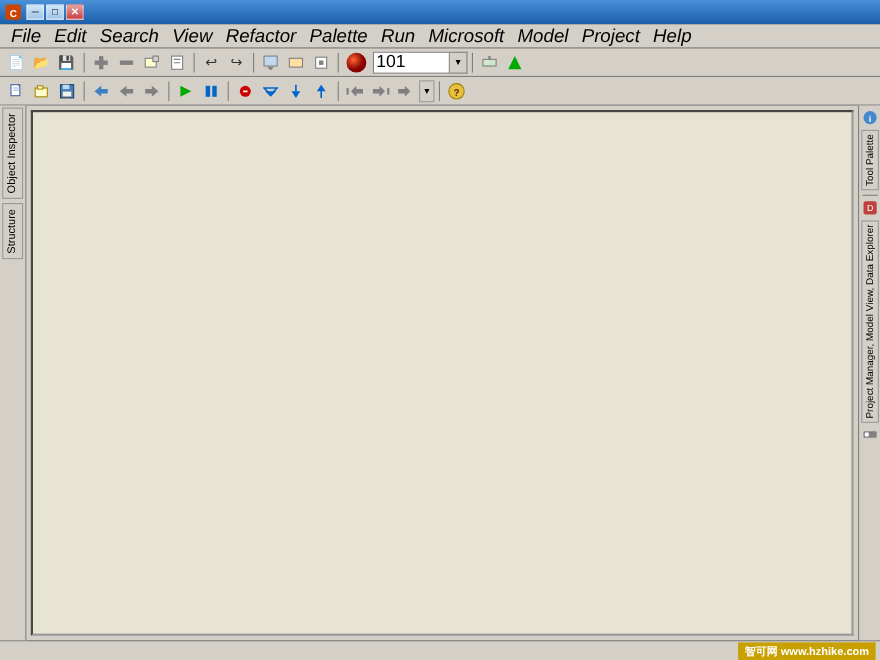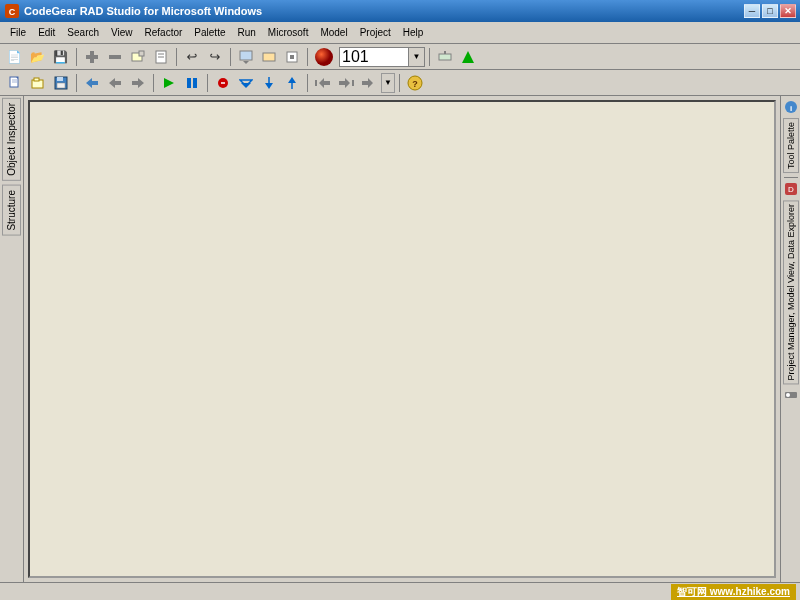--- a/index.html
+++ b/index.html
@@ -63,23 +63,24 @@
       height: 22px;
       background: #d4d0c8;
       display: flex;
       align-items: center;
       padding: 0 4px;
       border-bottom: 1px solid #808080;
     }
     .menu-item {
       padding: 2px 6px;
       cursor: pointer;
-      font-size: 10px;
+      font-size: 17px;
       color: #000;
       white-space: nowrap;
+      font-style: italic;
     }
 
     
     #toolbar1 {
       width: 100%;
       height: 26px;
       background: #d4d0c8;
       display: flex;
       align-items: center;
       padding: 2px 4px;
@@ -227,21 +228,20 @@
       padding: 0 4px;
       font-size: 10px;
     }
     .status-right {
       margin-left: auto;
       background: #c8a000;
       color: white;
       padding: 1px 6px;
       font-size: 10px;
       font-weight: bold;
-      text-decoration: underline;
     }
 
     
     .tb-small {
       width: 14px;
       height: 20px;
       border: 1px solid #999;
       background: #d4d0c8;
       display: flex;
       align-items: center;
@@ -253,21 +253,20 @@
 </head>
 <body>
 
 <div id="title-bar">
   <div id="title-icon">
     <svg width="16" height="16" viewBox="0 0 16 16">
       <rect x="1" y="1" width="14" height="14" rx="2" fill="#cc4400"></rect>
       <text x="8" y="12" text-anchor="middle" fill="white" font-size="9" font-weight="bold">C</text>
     </svg>
   </div>
-  <span id="title-text">CodeGear RAD Studio for Microsoft Windows</span>
   <div id="window-controls">
     <div class="win-btn">
       <span>─</span>
     </div>
     <div class="win-btn">
       <span>□</span>
     </div>
     <div class="win-btn close-btn">
       <span>✕</span>
     </div>

